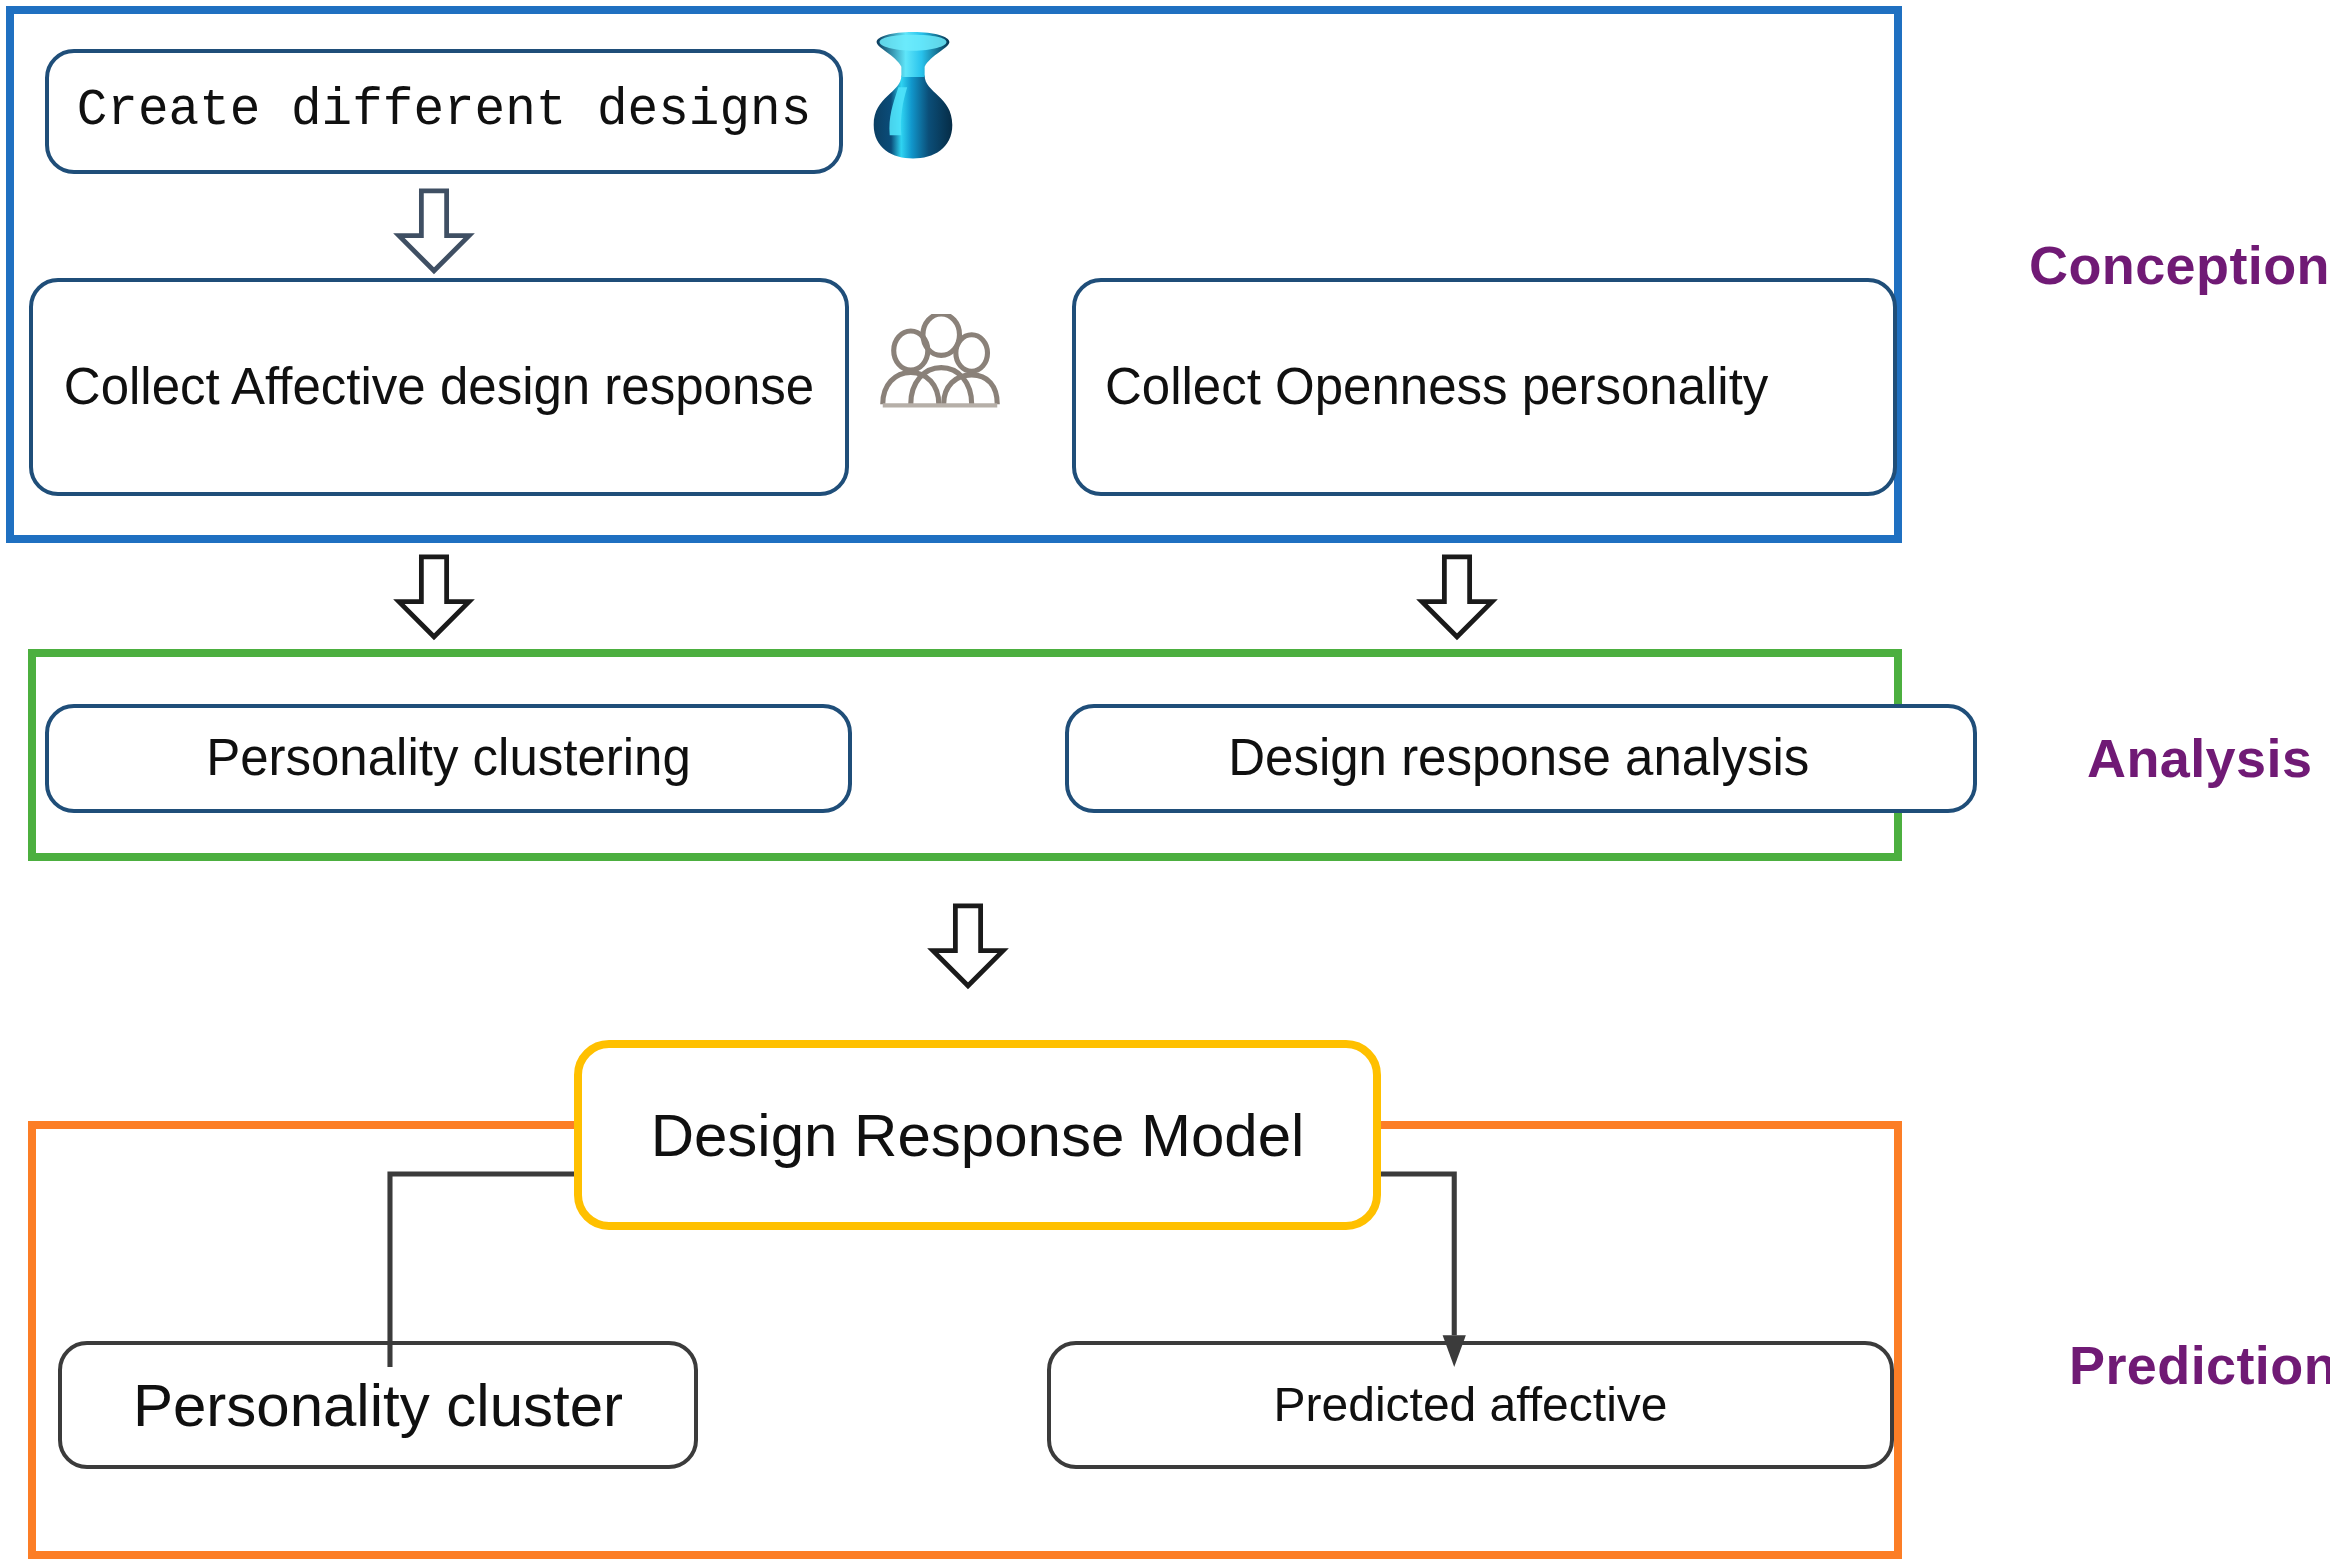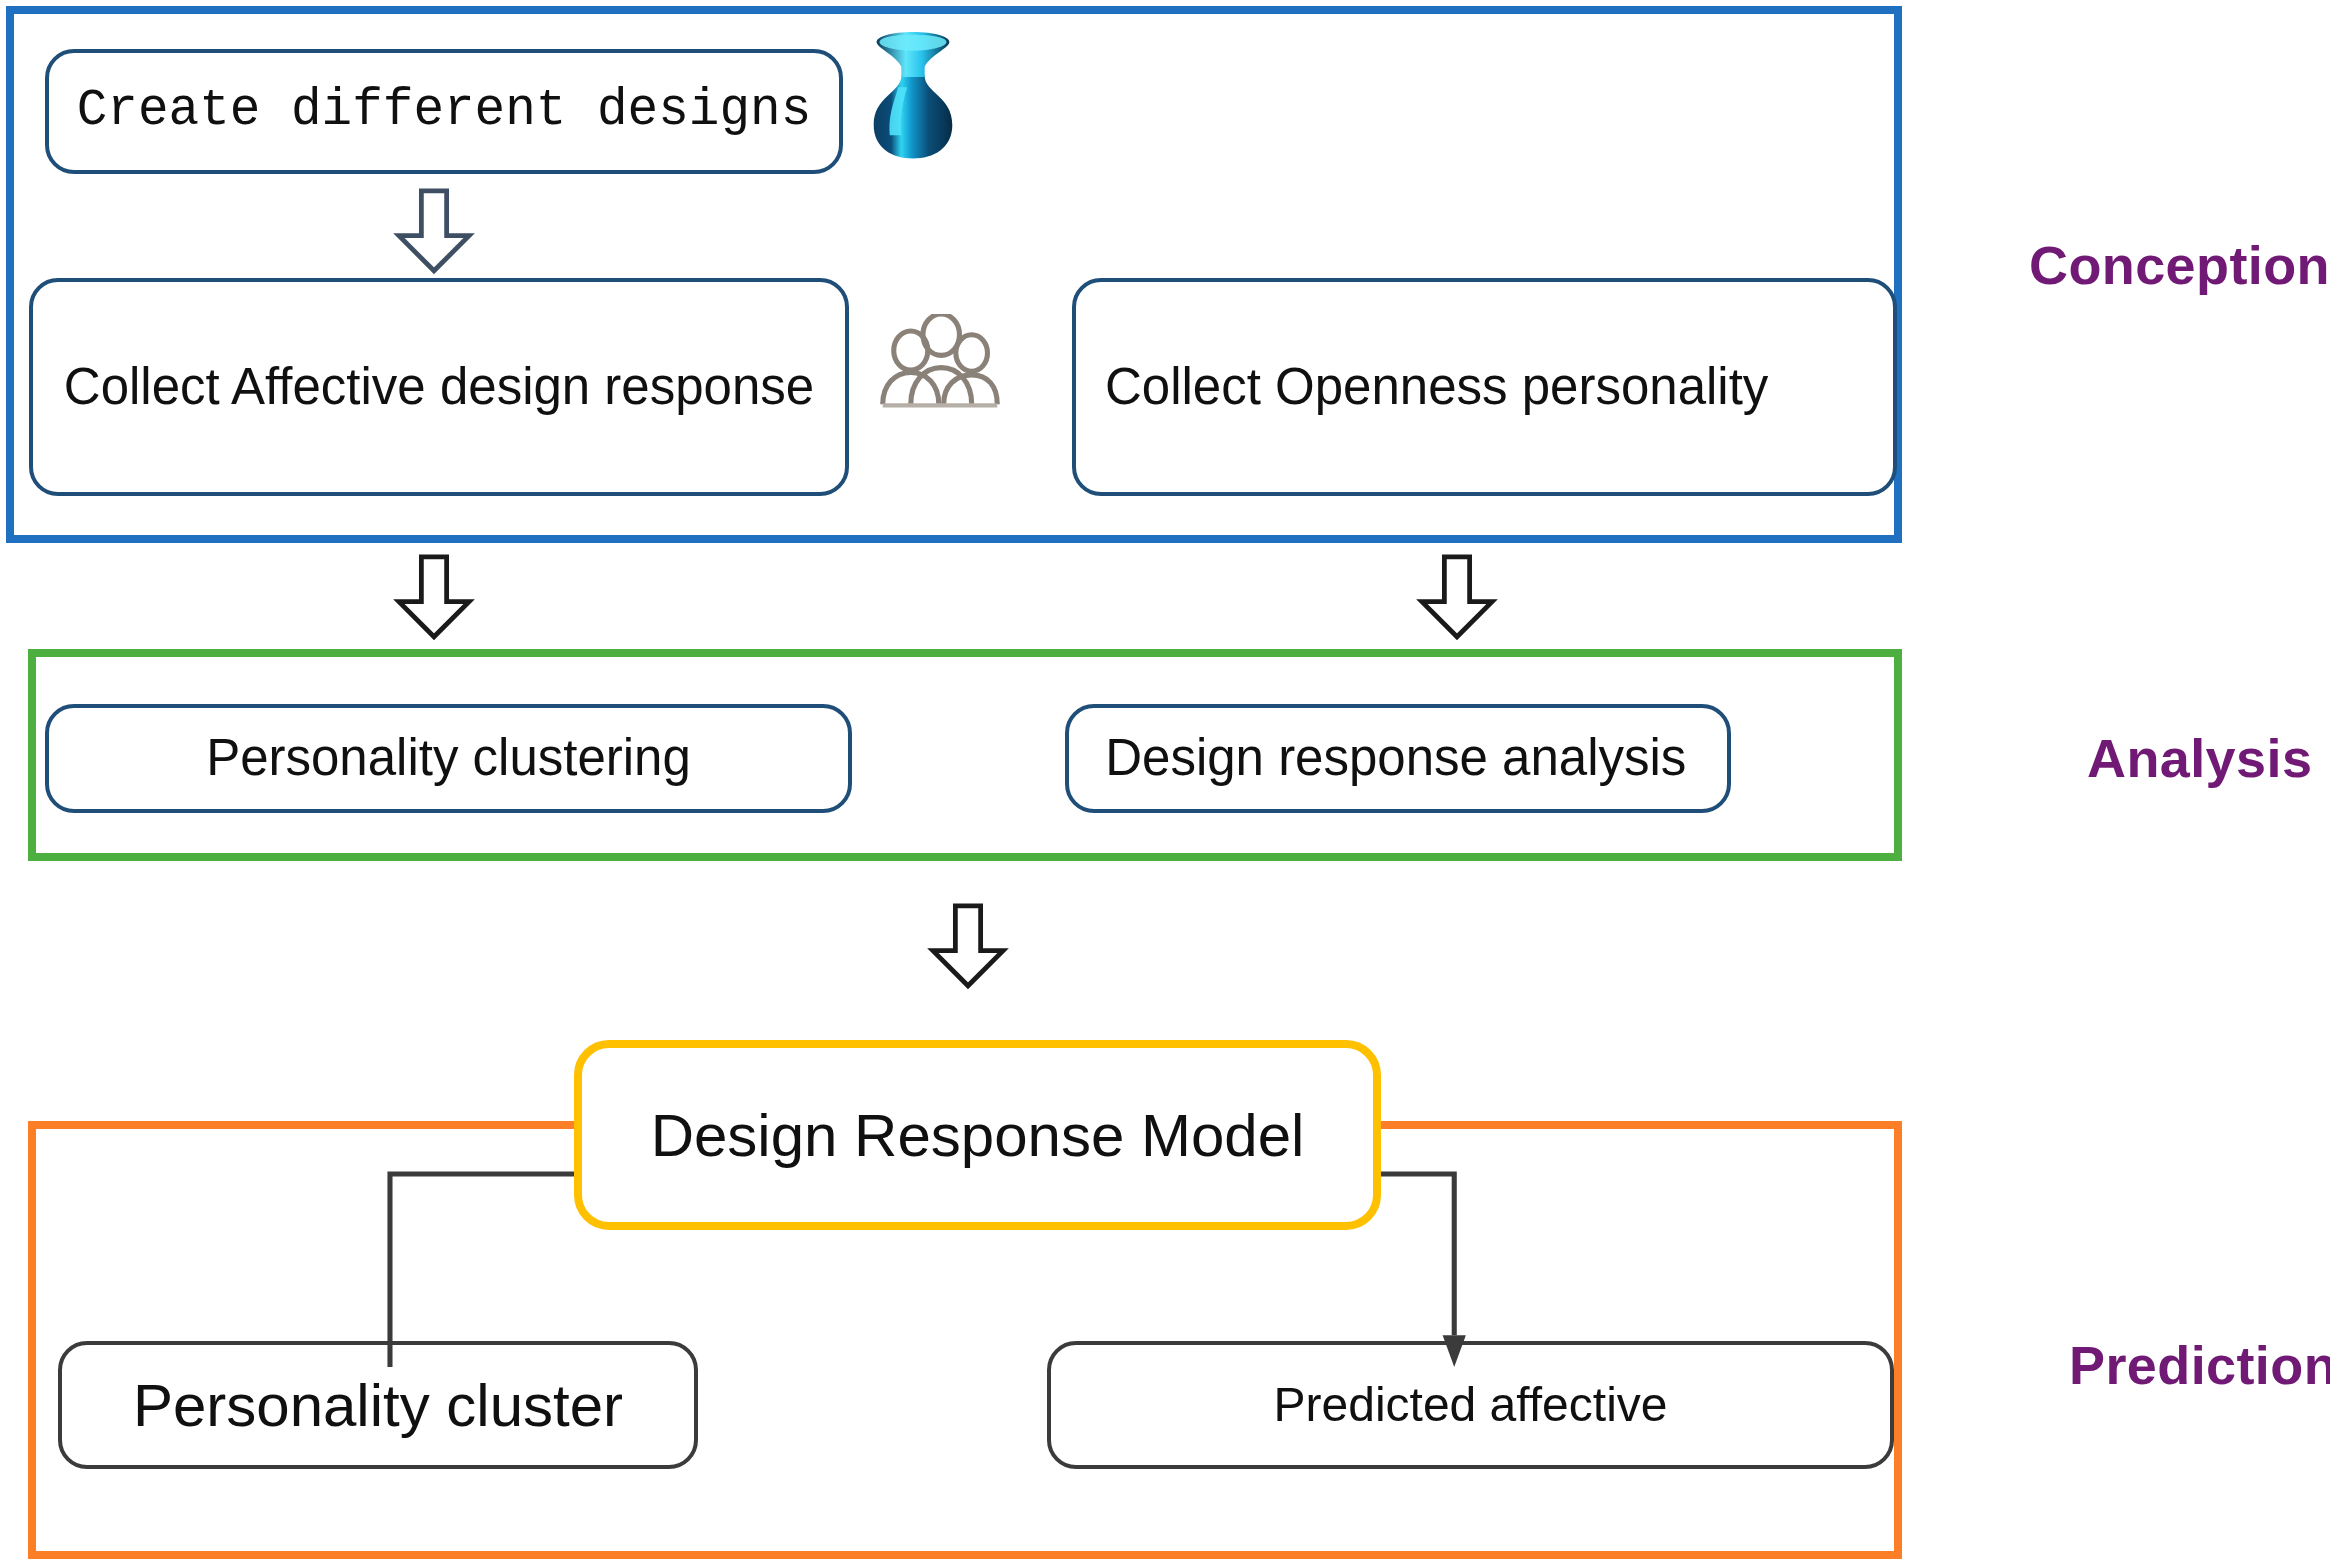--- a/index.html
+++ b/index.html
@@ -71,21 +71,21 @@
   }
   .node.navy   { border: 4.4px solid #1F4E79; }
   .node.gray   { border: 4.4px solid #3B3B3B; }
   .node.yellow { border: 8.7px solid #FFC000; border-radius: 35px; }
 
   #node-create-designs   { left: 45px;  top: 49px;  width: 798px; height: 125px; font-family: Liberation Mono, monospace; }
   #node-collect-affective{ left: 29px;  top: 278px; width: 820px; height: 218px; }
   #node-collect-openness { left: 1058px;top: 278px; width: 825px; height: 218px;
                            justify-content: flex-start; text-align: left; padding-left: 29px; margin-left: 14px; }
   #node-personality-clustering { left: 45px;  top: 704px; width: 807px; height: 109px; }
-  #node-design-response-analysis { left: 1065px;top: 704px; width: 666px; height: 109px; padding-left: 16px; }
+  #node-design-response-analysis { left: 1065px;top: 704px; width: 912px; height: 109px; padding-left: 16px; }
   #node-design-response-model  { left: 574px; top: 1040px; width: 807px; height: 190px;
                                  font-size: 60px; z-index: 6; }
   #node-personality-cluster { left: 58px;  top: 1341px; width: 640px; height: 128px;
                               font-size: 60px; }
   #node-predicted-affective { left: 1047px;top: 1341px; width: 847px; height: 128px;
                               font-size: 48px; }
 
   
   .block-arrow {
     position: absolute;

